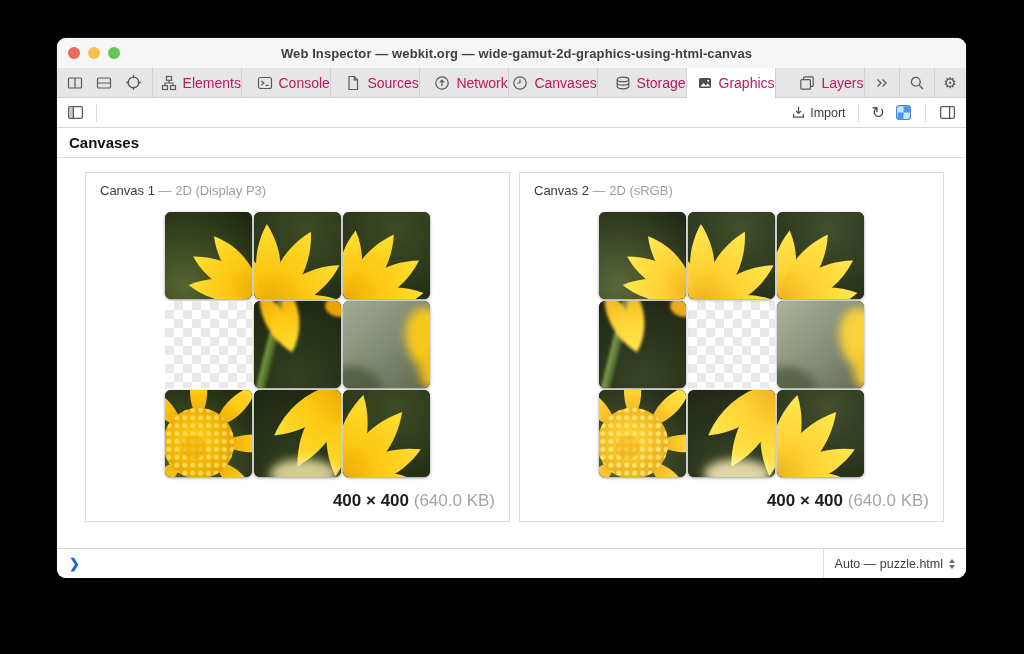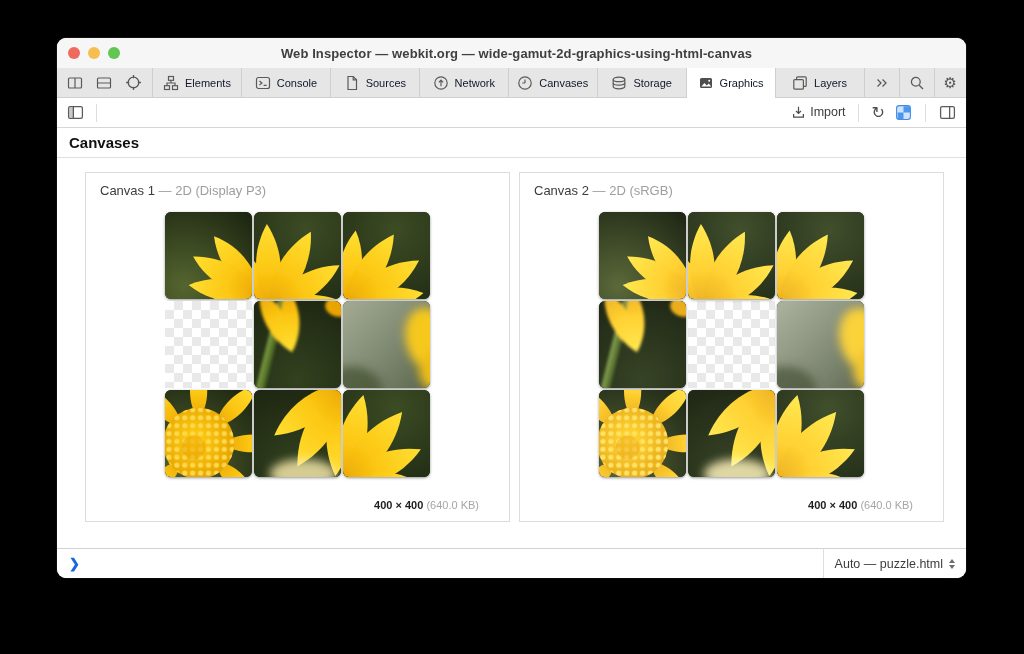--- a/index.html
+++ b/index.html
@@ -16,36 +16,36 @@
   .traffic { position:absolute; left:11px; top:0; height:100%; display:flex; align-items:center; gap:8px; }
   .dot { width:12px; height:12px; border-radius:50%; }
   .win-title { font-size:13px; font-weight:700; color:#3f3f3f; letter-spacing:.1px; }
 
   
   .tabbar { height:30px; background:#e6e6e6; display:flex; align-items:stretch;
     border-bottom:1px solid #cfcfcf; }
   .tb-icons { display:flex; align-items:center; gap:13px; padding:0 10px; border-right:1px solid #cfcfcf; }
   .tb-icons svg { display:block; }
   .tab-strip { display:flex; flex:1; }
-  .tab { flex:1; display:flex; align-items:center; justify-content:center; gap:6px;
-    border-right:1px solid #cfcfcf; font-size:11px; color:#0f172a; cursor:default; white-space:nowrap; }
+  .tab { flex:1; display:flex; align-items:center; justify-content:flex-end; gap:6px;
+    border-right:1px solid #cfcfcf; font-size:14px; color:#be185d; cursor:default; white-space:nowrap; }
   .tab.selected { background:#fff; margin-bottom:-1px; }
   .tab svg { display:block; }
   .tb-right { display:flex; align-items:stretch; }
   .tb-right .cell { display:flex; align-items:center; padding:0 9px; }
   .tb-right .cell + .cell { border-left:1px solid #cfcfcf; }
   .glyph { font-family:"DejaVu Sans", sans-serif; color:#555; }
 
   
   .toolbar { height:30px; background:#fff; border-bottom:1px solid #d6d6d6;
     display:flex; align-items:center; padding:0 8px; }
   .toolbar .lft { display:flex; align-items:center; padding:0 4px 0 2px; }
   .toolbar .vdiv { width:1px; height:18px; background:#ddd; margin:0 8px; }
   .toolbar .spacer { flex:1; }
-  .importbtn { display:flex; align-items:flex-start; gap:4px; font-size:12.5px; color:#3c3c3c; padding:0 4px; }
+  .importbtn { display:flex; align-items:center; gap:4px; font-size:12.5px; color:#3c3c3c; padding:0 4px; }
   .toolbar .icbtn { display:flex; align-items:center; padding:0 5px; }
   .refresh { font-family:"DejaVu Sans", sans-serif; font-size:16px; color:#4c4c4c; line-height:1; }
 
   
   .contenthdr { height:30px; background:#fff; border-bottom:1px solid #e0e0e0;
     display:flex; align-items:center; padding:0 12px; }
   .h-canvases { font-size:15px; font-weight:700; color:#111; }
   .record { margin-left:auto; display:flex; align-items:center; gap:7px; font-size:12.5px; color:#3a3a3a; }
   .checkbox { width:13px; height:13px; border:1px solid #b5b5b5; border-radius:3px; background:#fff; }
   .numbox { display:flex; align-items:center; border:1px solid #c2c2c2; border-radius:3px;
@@ -55,21 +55,21 @@
   .tri-up { width:0;height:0;border-left:3px solid transparent;border-right:3px solid transparent;border-bottom:4px solid #6d6d6d; }
   .tri-down { width:0;height:0;border-left:3px solid transparent;border-right:3px solid transparent;border-top:4px solid #6d6d6d; }
 
   
   .main { position:relative; height:390px; background:#fff; padding:14px 0 0 28px;
     display:flex; gap:9px; }
   .card { width:425px; height:350px; background:#fff; border:1px solid #dcdcdc; position:relative; }
   .card-title { padding:10px 14px 0; font-size:13px; }
   .card-title .name { color:#3c3c3c; }
   .card-title .sub { color:#9e9e9e; }
-  .sizeline { position:absolute; right:30px; bottom:10px; font-size:11px; }
+  .sizeline { position:absolute; right:14px; bottom:10px; font-size:17px; }
   .sizeline .dim { font-weight:700; color:#1e1e1e; }
   .sizeline .mem { color:#a5a5a5; }
 
   .puzzle { width:265px; margin:14px auto 0; display:grid;
     grid-template-columns:repeat(3,87px); grid-auto-rows:87px; gap:2px; }
   .tile { border-radius:6px; overflow:hidden; box-shadow:0 1px 3px rgba(0,0,0,.42); background:#27311c; }
   .tile svg { display:block; width:100%; height:100%; }
   .tile.empty { border-radius:0; box-shadow:none; background-color:#fff;
     background-image:
       linear-gradient(45deg,#e9e9e9 25%,transparent 25%,transparent 75%,#e9e9e9 75%),

